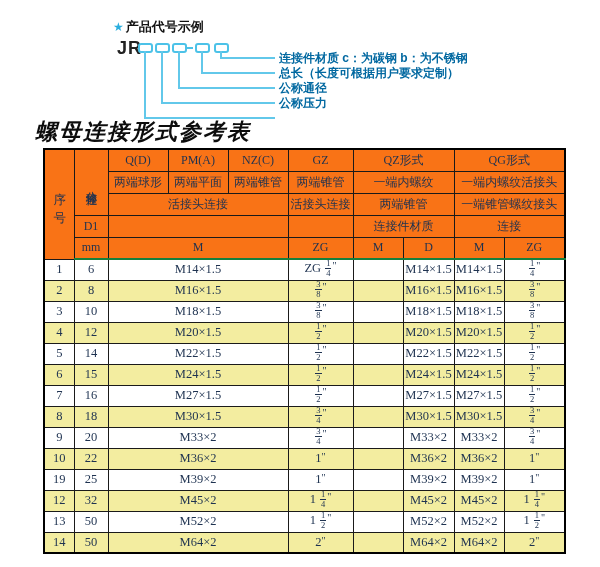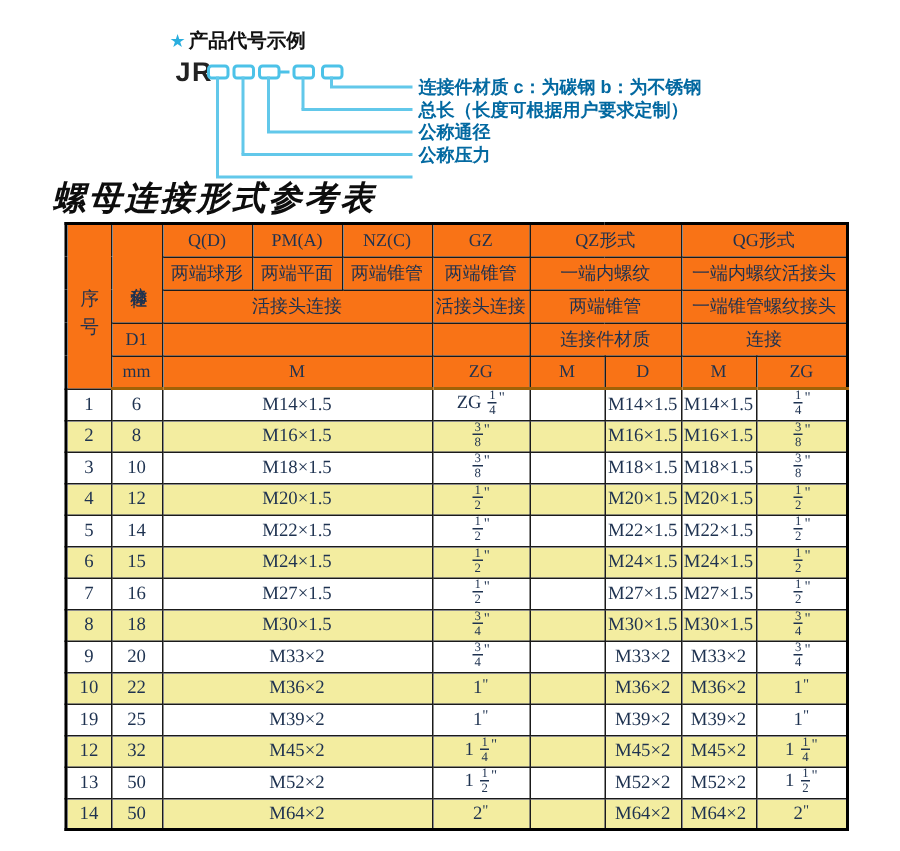--- a/index.html
+++ b/index.html
@@ -29,21 +29,21 @@
     font-family:"Liberation Serif","DejaVu Serif",serif;
     color:#1e3250;
   }
   table.ref th,table.ref td{
     border:1px solid #1a1a1a;padding:0;text-align:center;vertical-align:middle;
     font-weight:normal;overflow:hidden;white-space:nowrap;
   }
   table.ref{border:2px solid #000;}
   thead tr{height:22px;}
   thead th{background:#f97316;font-size:12px;}
-  thead tr:last-child th{border-bottom:2px solid #a16207;}
+  thead tr:last-child th{border-bottom:2px solid #15803d;}
   tbody tr{height:21px;background:#ffffff;}
   tbody tr.alt{background:#f3eda0;}
   tbody td{font-size:12.5px;}
   .vseq{writing-mode:vertical-rl;text-orientation:upright;letter-spacing:20px;font-size:12.5px;}
   .vdn{writing-mode:vertical-rl;text-orientation:upright;letter-spacing:1px;font-size:11.5px;}
   .frac{display:inline-flex;flex-direction:column;vertical-align:middle;line-height:1.05;font-size:8.5px;text-align:center;margin:0 1px;position:relative;top:-1px;}
   .frac .n{border-bottom:1px solid currentColor;padding:0 1px;}
   .inch{font-size:10px;vertical-align:top;}
 </style>
 </head>

